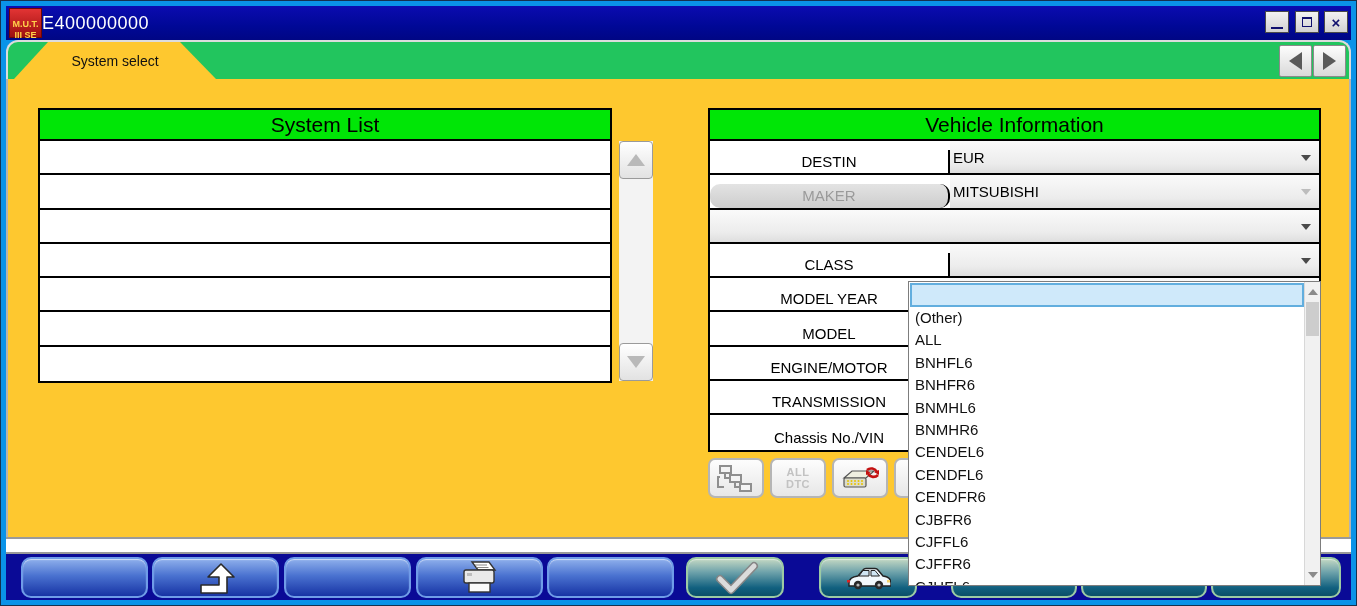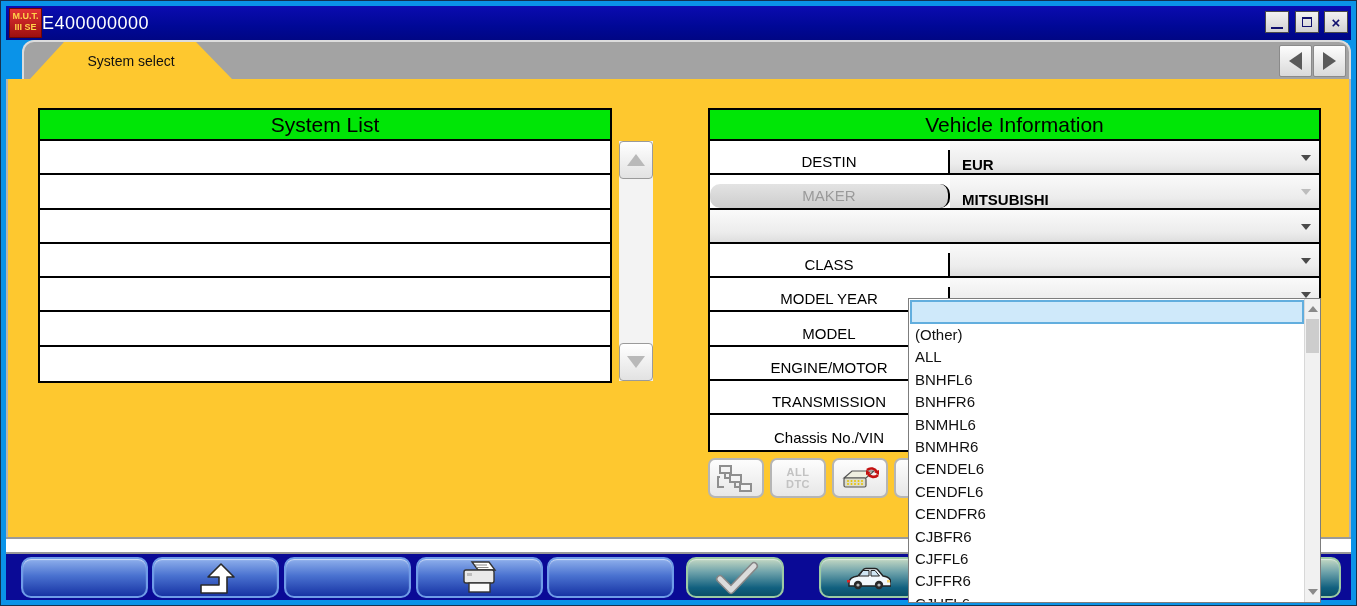--- a/index.html
+++ b/index.html
@@ -4,32 +4,32 @@
 <style>
   * { box-sizing: border-box; margin: 0; padding: 0; }
   html,body { width:1357px; height:606px; overflow:hidden; font-family:"Liberation Sans", sans-serif; }
   .frame { position:absolute; inset:0; width:1357px; height:606px; background:#0a93e8; border:1px solid #16324f; }
 
   
   .titlebar { position:absolute; left:5px; top:5px; right:5px; height:34px;
     background:linear-gradient(180deg,#0b0bb0 0%, #000896 60%, #000684 100%); display:flex; align-items:center; }
   .logo { position:absolute; left:3px; top:2px; width:33px; height:30px;
     background:linear-gradient(180deg,#e23434,#9c0f0f); border:1px solid #6d0606;
-    color:#ffd24a; font-weight:bold; font-size:9px; line-height:1.2; text-align:center; padding-top:2px; }
+    color:#ffd24a; font-weight:bold; font-size:9px; line-height:1.2; text-align:center; padding-top:10px; }
   .title-text { color:#ffffff; font-size:18px; margin-left:36px; letter-spacing:0.5px; }
   .winbtn { position:absolute; top:5px; width:24px; height:22px; border:1px solid #4a4a4a;
     background:linear-gradient(180deg,#f2f2f2,#d2d2d2); display:flex; align-items:center; justify-content:center; cursor:default; }
   .winbtn.min { right:62px; } .winbtn.max { right:32px; } .winbtn.close { right:3px; }
   .glyph-min { width:12px; border-bottom:2px solid #10106e; height:14px; }
   .glyph-max { width:10px; height:10px; border:1px solid #10106e; border-top:2px solid #10106e; }
   .glyph-close { color:#10106e; font-size:15px; font-weight:bold; line-height:1; }
 
   
-  .tabbar { position:absolute; left:5px; top:39px; right:5px; height:39px; background:#a3a3a3;
-    border:2px solid #dcdcdc; border-bottom:none; border-radius:12px 12px 0 0;margin-left:16px; }
+  .tabbar { position:absolute; left:5px; top:39px; right:5px; height:39px; background:#22c55e;
+    border:2px solid #dcdcdc; border-bottom:none; border-radius:12px 12px 0 0; }
   .tab { position:absolute; left:6px; top:0; width:202px; height:37px; background:#fec82f;
     clip-path:polygon(34px 0, 166px 0, 202px 100%, 0 100%);
     display:flex; align-items:center; justify-content:center; font-size:14px; color:#111; }
   .navarrow { position:absolute; top:3px; width:33px; height:32px; border:1px solid #8a8a8a; border-radius:2px;
     background:linear-gradient(180deg,#fdfdfd,#d9d9d9); display:flex; align-items:center; justify-content:center; }
   .navarrow.left { right:37px; } .navarrow.right { right:3px; }
   .tri-left { width:0; height:0; border-top:9px solid transparent; border-bottom:9px solid transparent; border-right:13px solid #5a5a5a; }
   .tri-right { width:0; height:0; border-top:9px solid transparent; border-bottom:9px solid transparent; border-left:13px solid #5a5a5a; }
 
   
@@ -51,33 +51,33 @@
   .tri-up { width:0; height:0; border-left:9px solid transparent; border-right:9px solid transparent; border-bottom:12px solid #b9b9b9; }
   .tri-down { width:0; height:0; border-left:9px solid transparent; border-right:9px solid transparent; border-top:12px solid #b9b9b9; }
 
   
   .vehinfo { position:absolute; left:707px; top:107px; width:613px; border:2px solid #000; background:#fff; }
   .vrow { height:34.3px; border-bottom:2px solid #000; display:flex; }
   .vrow:last-child { border-bottom:none; }
   .vlabel { width:240px; border-right:2px solid #000; display:flex; align-items:center; justify-content:center;
     font-size:15px; color:#000; background:#fff;margin-top:9px; }
   .vvalue { flex:1; position:relative; background:linear-gradient(180deg,#fafafa 0%,#ececec 70%,#dedede 100%);
-    display:flex; align-items:flex-end; font-size:15px; color:#000; padding-left:12px;font-weight:bold; }
+    display:flex; align-items:center; font-size:15px; color:#000; padding-left:3px; }
   .chev { position:absolute; right:8px; top:50%; margin-top:-2px; width:0; height:0;
     border-left:5px solid transparent; border-right:5px solid transparent; border-top:6px solid #4a4a4a; }
   .vrow[data-state="disabled"] .vlabel { background:linear-gradient(180deg,#e3e3e3,#cdcdcd); color:#9a9a9a;border-radius:10px; }
   .vrow[data-state="disabled"] .chev { border-top-color:#bdbdbd; }
 
   
   .actbtn { position:absolute; top:457px; width:56px; height:40px; border:2px solid #b5b5b5; border-radius:7px;
     background:linear-gradient(180deg,#fdfdfd,#e7e7e7); display:flex; align-items:center; justify-content:center; }
   .alldtc { font-size:11px; font-weight:bold; color:#c2c2c2; text-align:center; line-height:1.1; letter-spacing:0.5px; }
 
   
-  .dropdown { position:absolute; left:907px; top:297px; width:413px; height:305px; background:#ffffff;
+  .dropdown { position:absolute; left:907px; top:280px; width:413px; height:305px; background:#ffffff;
     border:1px solid #7d7d7d; z-index:40; overflow:hidden; }
   .combo-field { position:absolute; left:1px; top:1px; width:394px; height:24px; background:#cfe9fa; border:2px solid #62aede; }
   .dd-list { position:absolute; left:0; top:25px; width:396px; bottom:0; overflow:hidden; }
   .dd-item { height:22.4px; line-height:22.4px; padding-left:6px; font-size:15px; color:#111; background:#fff; }
   .dd-sb { position:absolute; right:0; top:0; width:16px; height:100%; background:#f1f1f1; border-left:1px solid #d8d8d8; }
   .dd-sb-btn { position:absolute; left:0; width:15px; height:18px; display:flex; align-items:center; justify-content:center; }
   .dd-sb-btn.up { top:1px; } .dd-sb-btn.down { bottom:1px; }
   .chev-up-sm { width:0;height:0;border-left:5px solid transparent;border-right:5px solid transparent;border-bottom:6px solid #8a8a8a; }
   .chev-down-sm { width:0;height:0;border-left:5px solid transparent;border-right:5px solid transparent;border-top:6px solid #8a8a8a; }
   .dd-thumb { position:absolute; left:1px; top:20px; width:13px; height:34px; background:#cdcdcd; }

